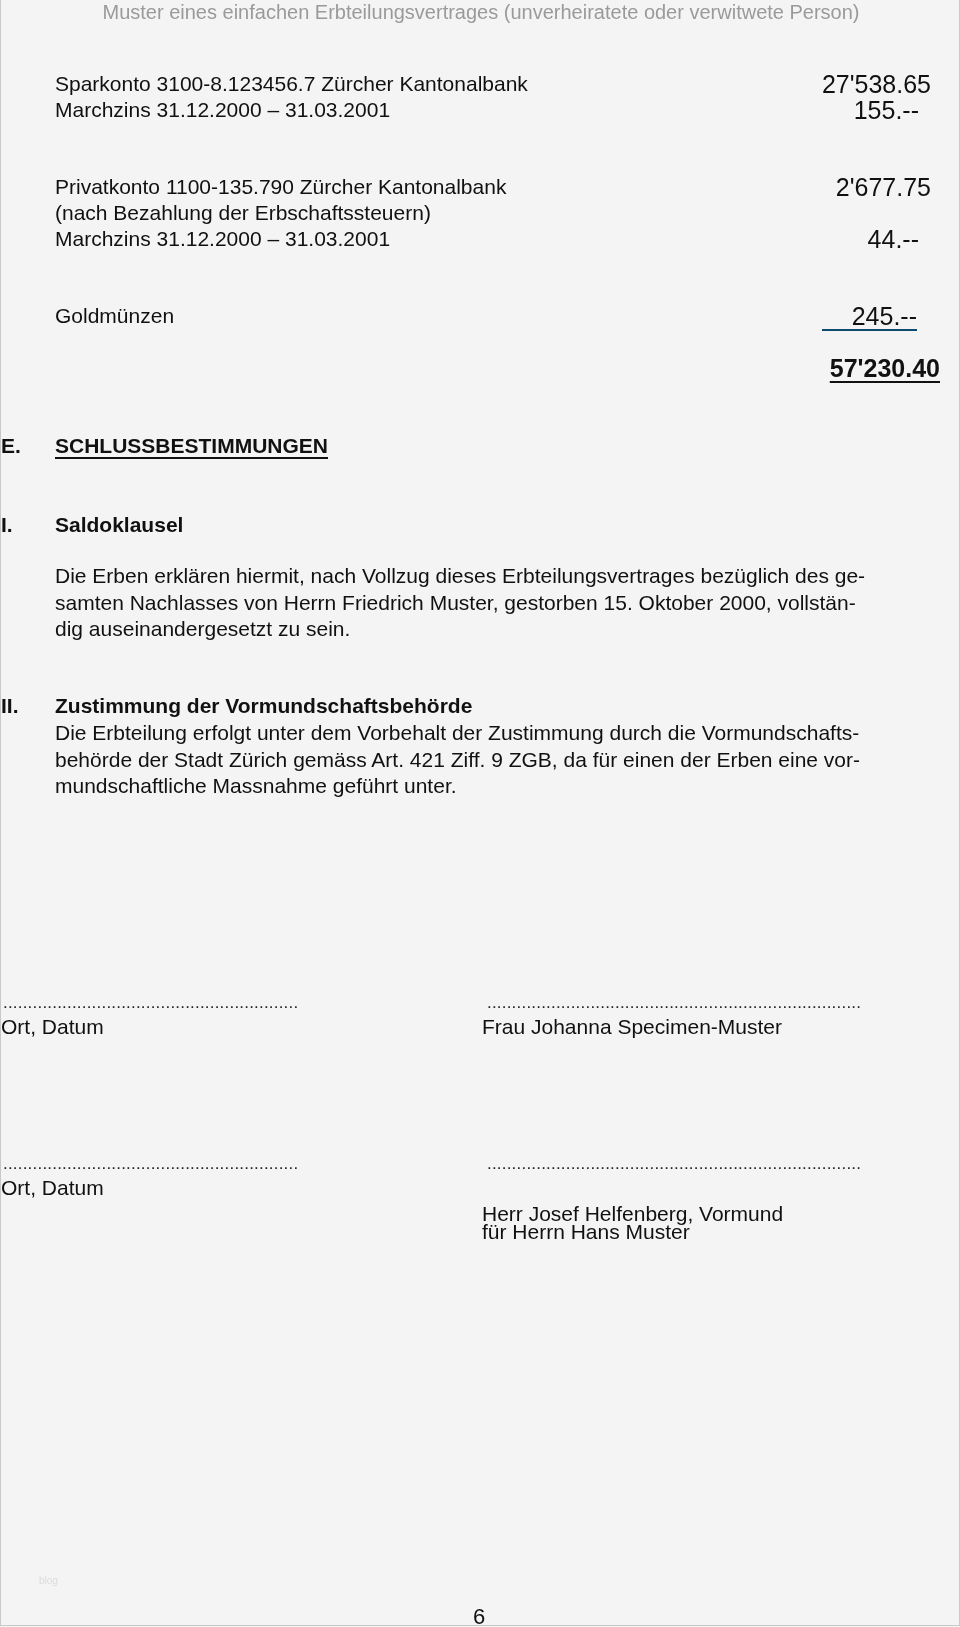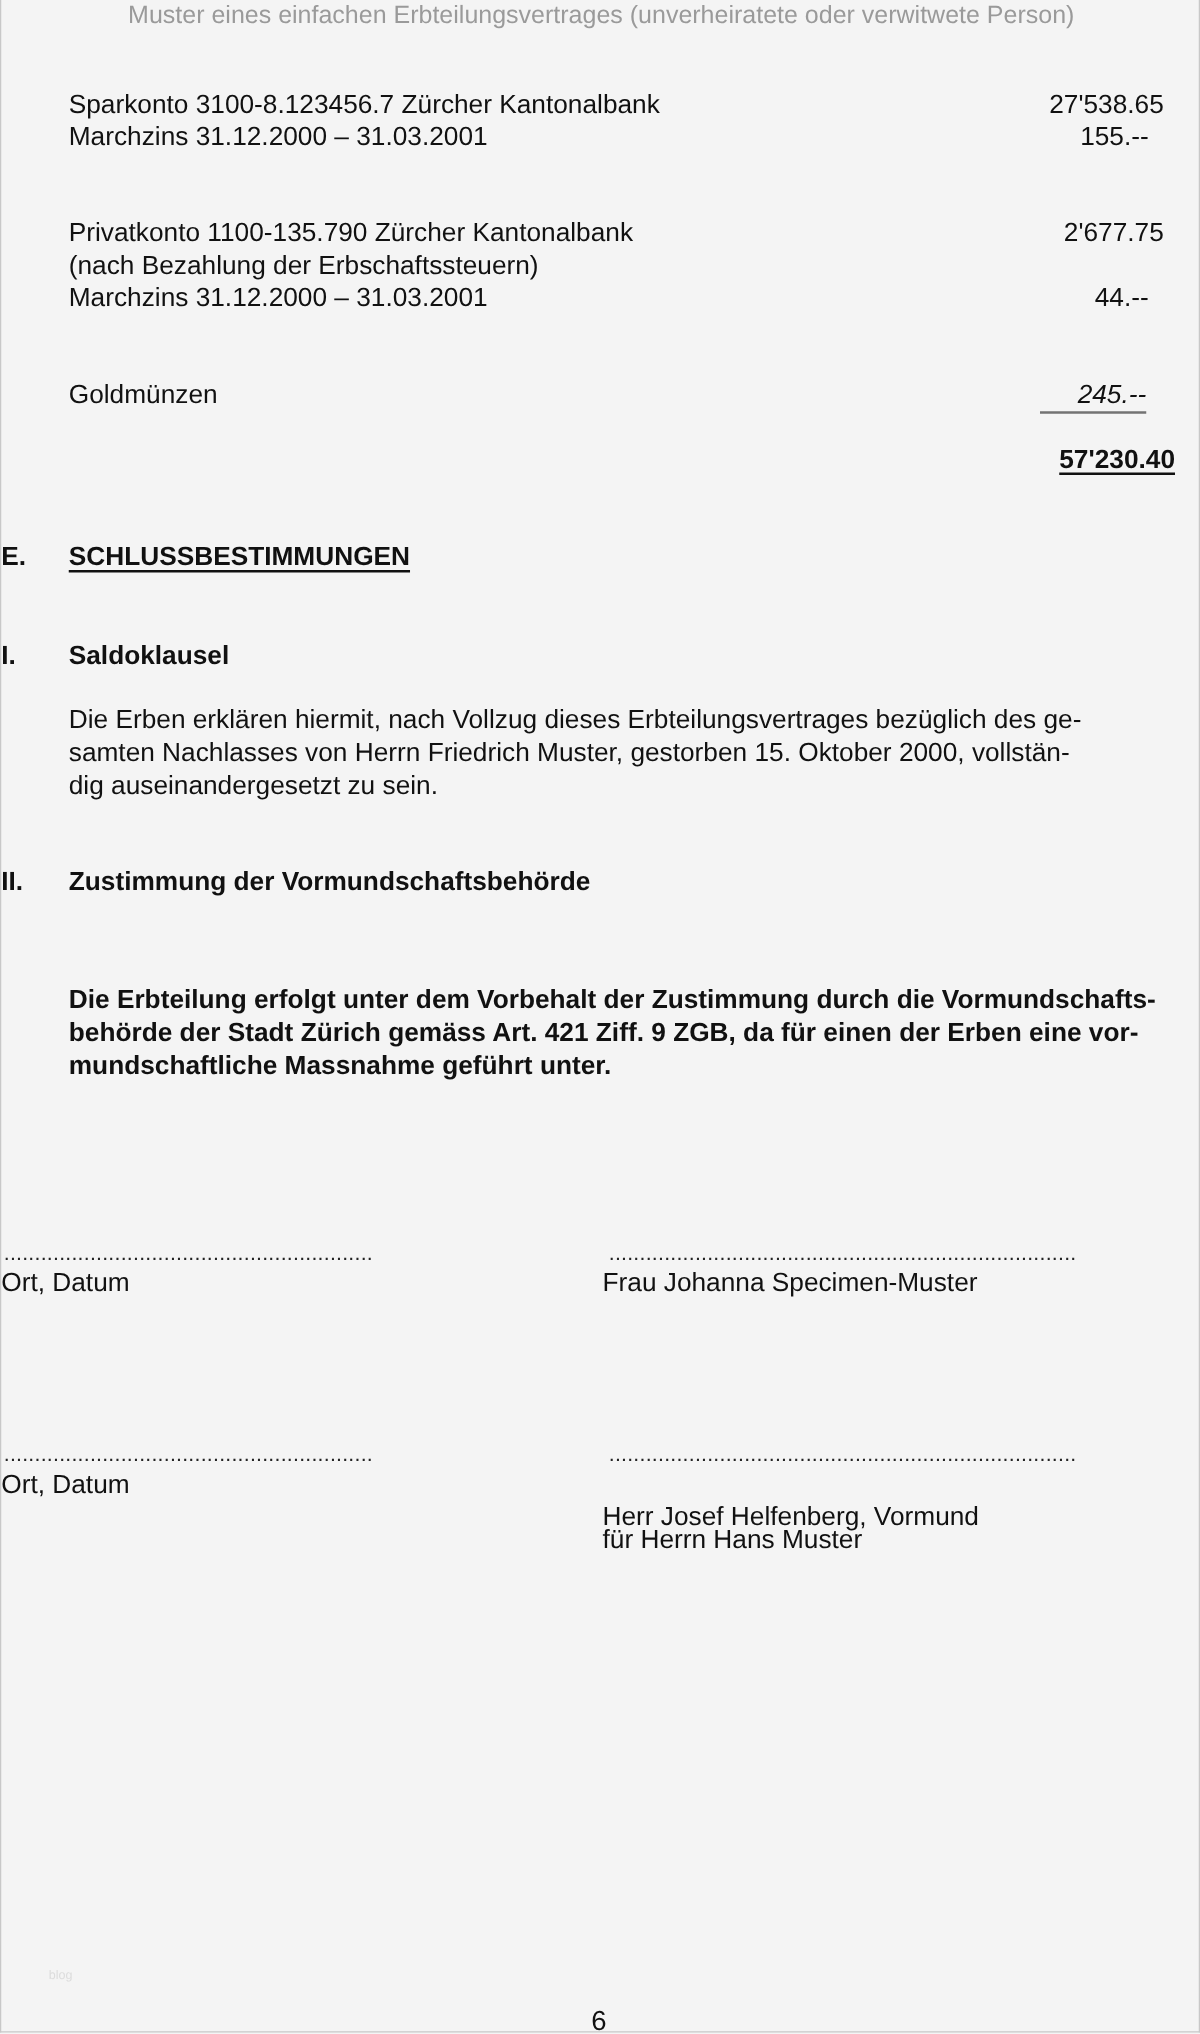--- a/index.html
+++ b/index.html
@@ -27,26 +27,25 @@
     }
     .abs { position: absolute; white-space: nowrap; }
     .header-title {
       left: 0; width: 960px; top: 0px;
       text-align: center;
       font-size: 20px;
       color: #9a9a9a;
       line-height: 24px;
     }
     .txt { font-size: 21px; line-height: 26px; }
-    .amount { text-align: center; font-size: 21px; line-height: 26px; }
+    .amount { text-align: center; font-size: 25px; line-height: 26px; }
     .u-single { text-decoration: underline; text-decoration-thickness: 2px; text-underline-offset: 4px; }
     .amount-underlined {
-      border-bottom: 2px solid #737373;
+      border-bottom: 2px solid #0c4a6e;
       padding-left: 30px;
-      font-style: italic;
     }
     .total {
       font-weight: bold;
       text-decoration: underline;
       text-decoration-thickness: 2px;
       text-underline-offset: 4px;
     }
     .heading-num { font-weight: bold; font-size: 21px; line-height: 26px; }
     .para {
       left: 54px;
@@ -94,21 +93,21 @@
 
   <div class="abs para" style="top:563px;">
     <span class="line">Die Erben erklären hiermit, nach Vollzug dieses Erbteilungsvertrages bezüglich des ge-</span>
     <span class="line">samten Nachlasses von Herrn Friedrich Muster, gestorben 15. Oktober 2000, vollstän-</span>
     <span class="line">dig auseinandergesetzt zu sein.</span>
   </div>
 
   <div class="abs heading-num" style="left:0px; top:693px;">II.</div>
   <div class="abs heading-num" style="left:54px; top:693px;">Zustimmung der Vormundschaftsbehörde</div>
 
-  <div class="abs para" style="top:787px;font-weight:bold;">
+  <div class="abs para" style="top:720px;">
     <span class="line">Die Erbteilung erfolgt unter dem Vorbehalt der Zustimmung durch die Vormundschafts-</span>
     <span class="line">behörde der Stadt Zürich gemäss Art. 421 Ziff. 9 ZGB, da für einen der Erben eine vor-</span>
     <span class="line">mundschaftliche Massnahme geführt unter.</span>
   </div>
 
   <div class="abs dots" style="left:2px; top:993px;">............................................................</div>
   <div class="abs txt" style="left:0px; top:1014px;">Ort, Datum</div>
   <div class="abs dots" style="left:486px; top:993px;">............................................................................</div>
   <div class="abs txt" style="left:481px; top:1014px;">Frau Johanna Specimen-Muster</div>
 

